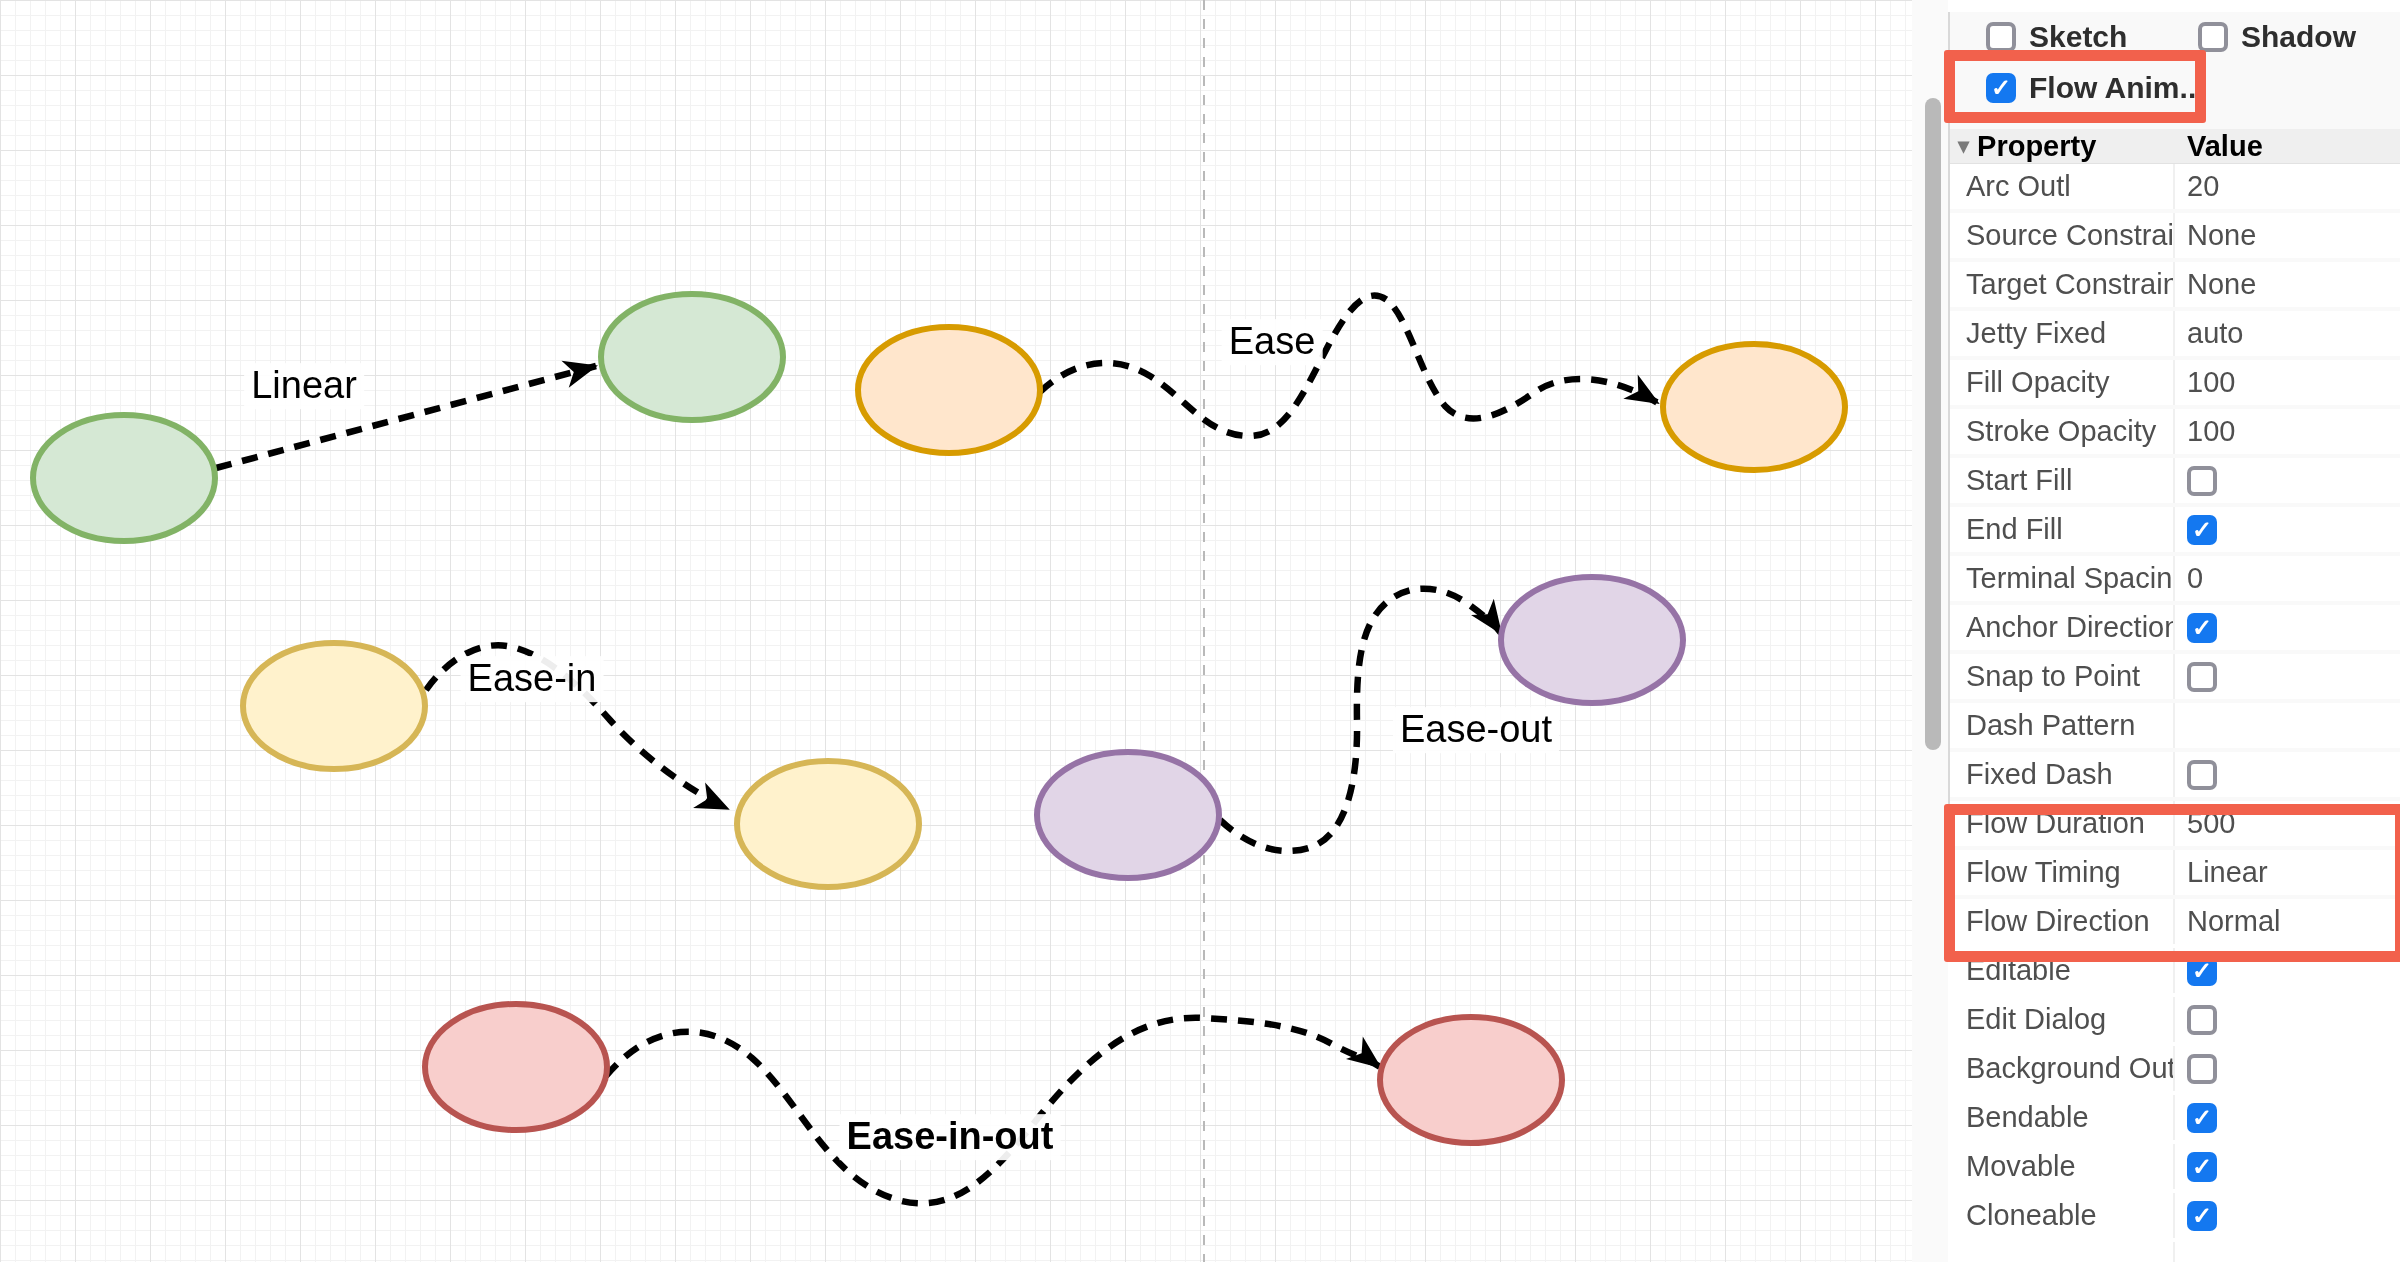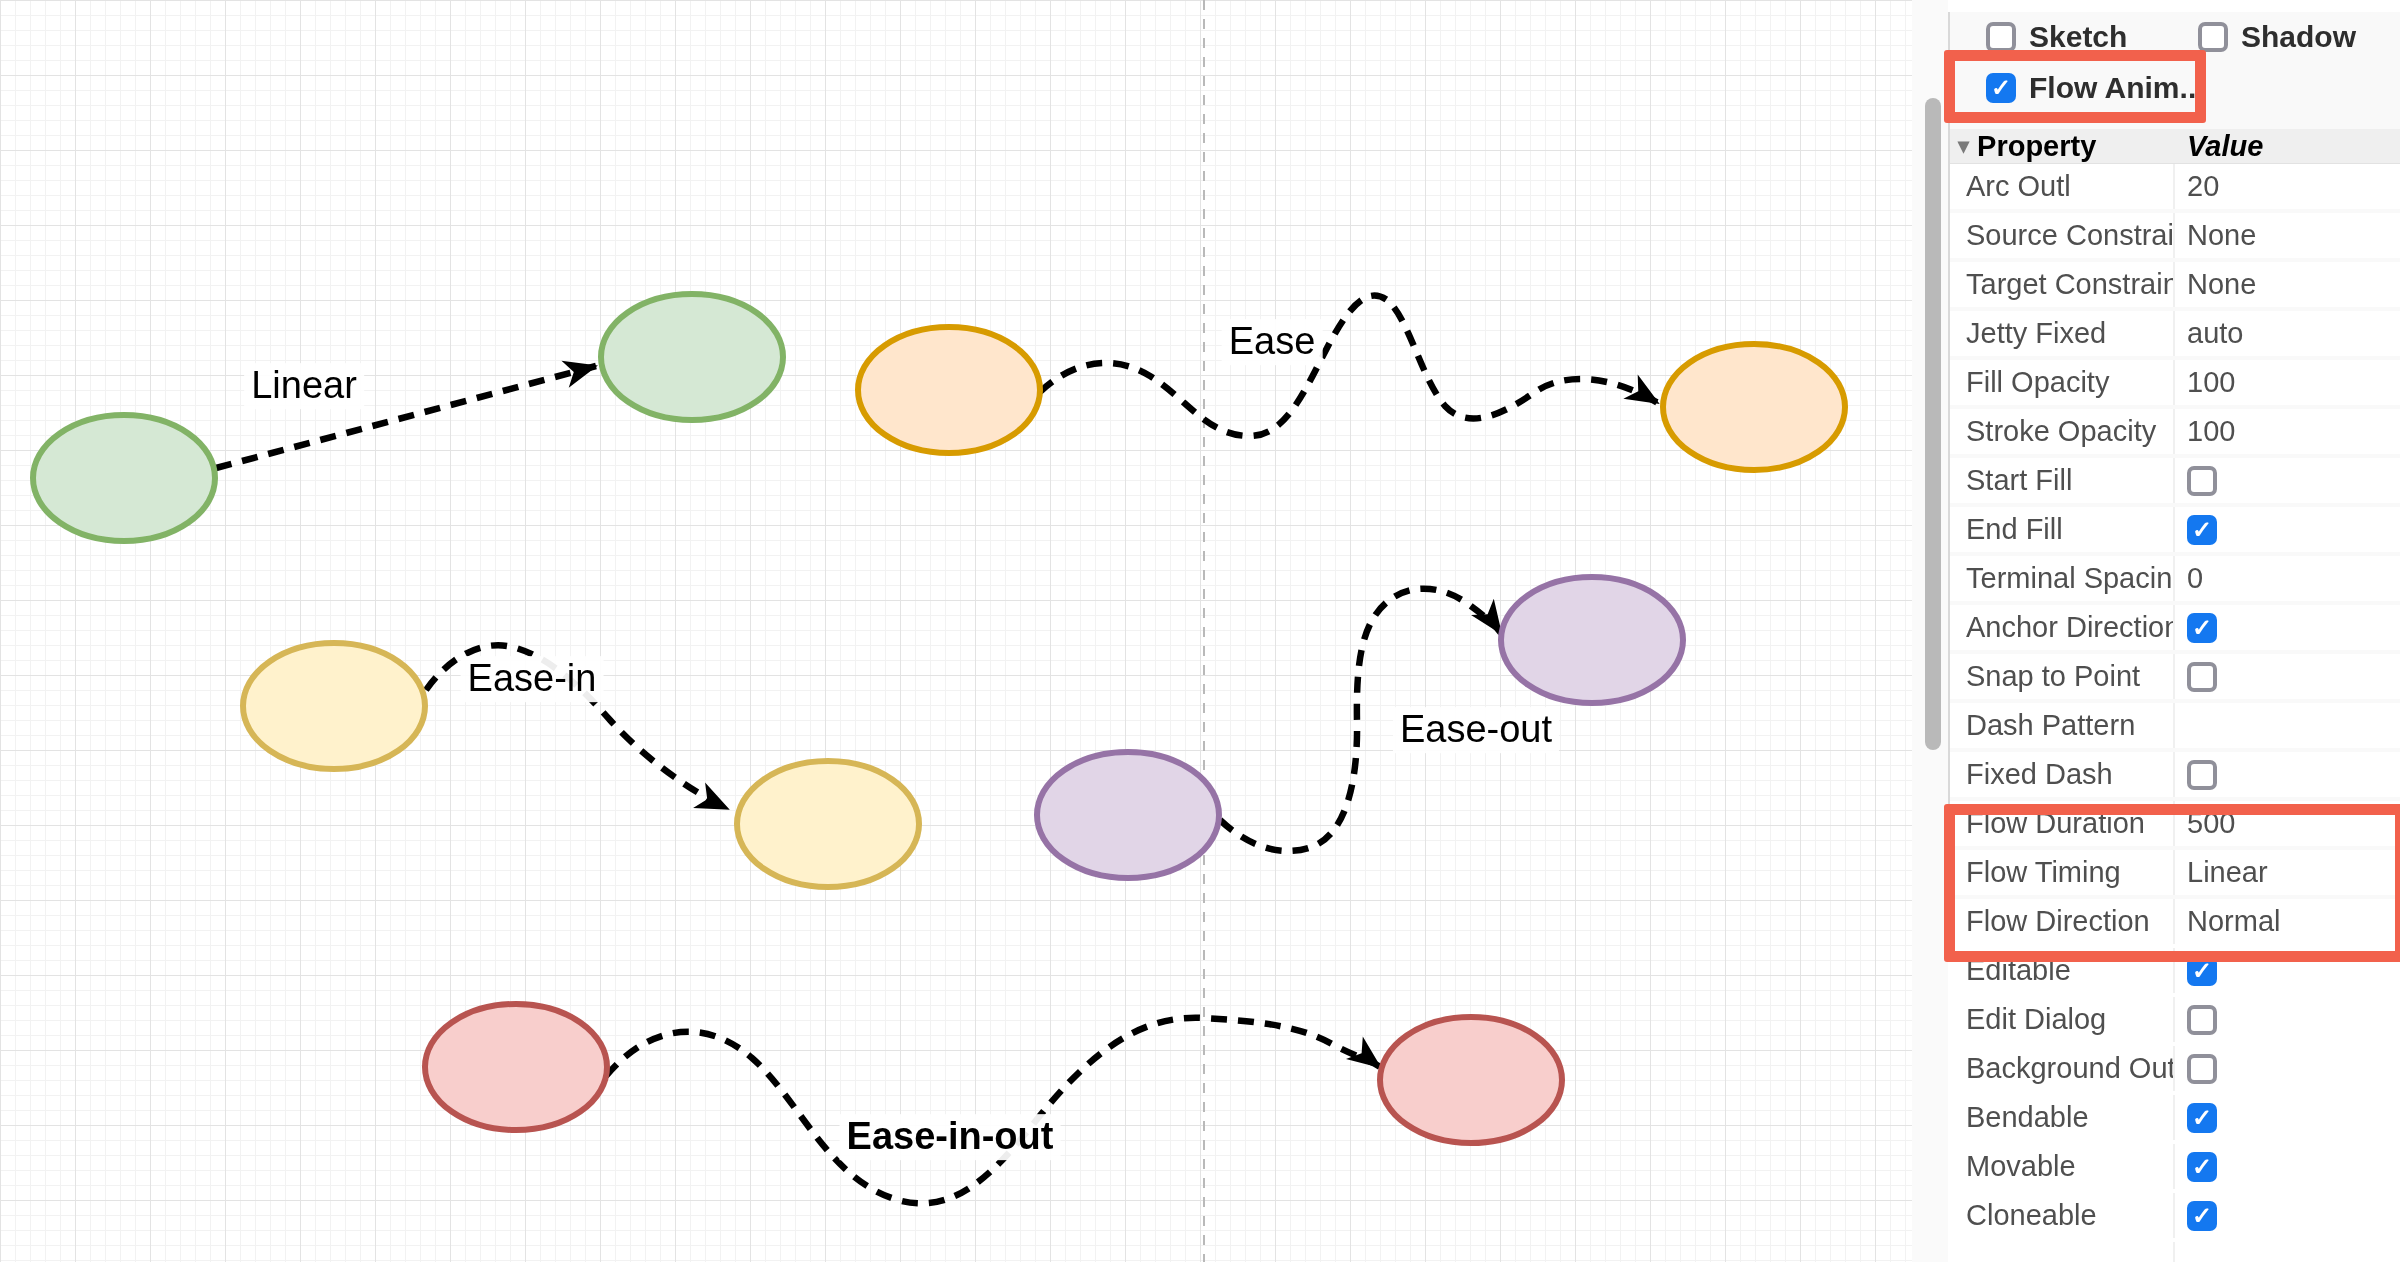--- a/index.html
+++ b/index.html
@@ -47,21 +47,21 @@
   .cb.checked{border:none;background:var(--blue);color:#fff;font-size:24px;font-weight:bold;}
   .redbox{position:absolute;border:11px solid var(--red);box-sizing:border-box;border-radius:3px;pointer-events:none;z-index:5;}
   #redbox-flow-anim{left:-6px;top:38px;width:262px;height:73px;}
   #redbox-flow-props{left:-6px;top:792px;width:462px;height:158px;}
   #grid-header{
     position:absolute;left:0;top:117px;width:452px;height:35px;background:#efefef;
     display:flex;align-items:center;font-weight:bold;color:#000;border-bottom:1px solid #e2e2e2;box-sizing:border-box;
   }
   #grid-header .hprop{width:225px;display:flex;align-items:center;box-sizing:border-box;padding-left:8px;}
   #collapse-triangle{color:#7a7a7a;font-size:22px;margin-right:8px;}
-  #grid-header .hval{padding-left:12px;font-style:italic;}
+  #grid-header .hval{padding-left:12px;}
   #prop-rows{position:absolute;left:0;top:152px;width:452px;}
   .prow{
     display:flex;align-items:center;height:45px;margin-bottom:4px;background:#ffffff;
   }
   .prow .pcell{
     width:225px;box-sizing:border-box;padding-left:16px;border-right:2px solid #f0f0f0;
     height:100%;display:flex;align-items:center;white-space:nowrap;overflow:hidden;
   }
   .prow .vcell{flex:1;height:100%;display:flex;align-items:center;padding-left:12px;}
 </style>

